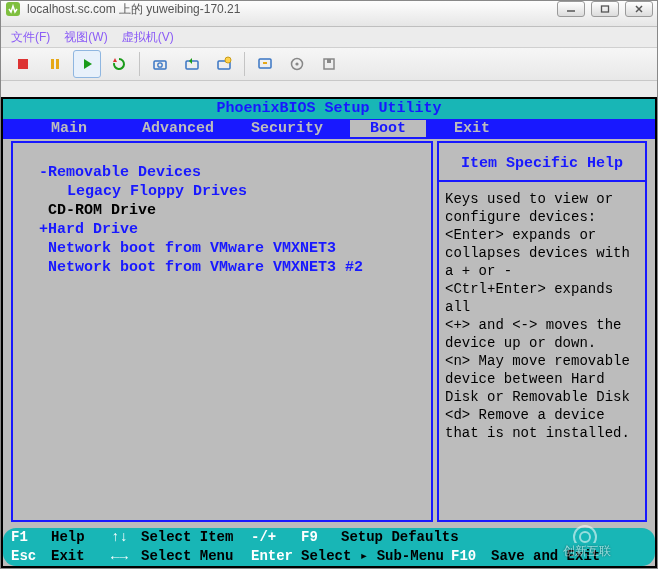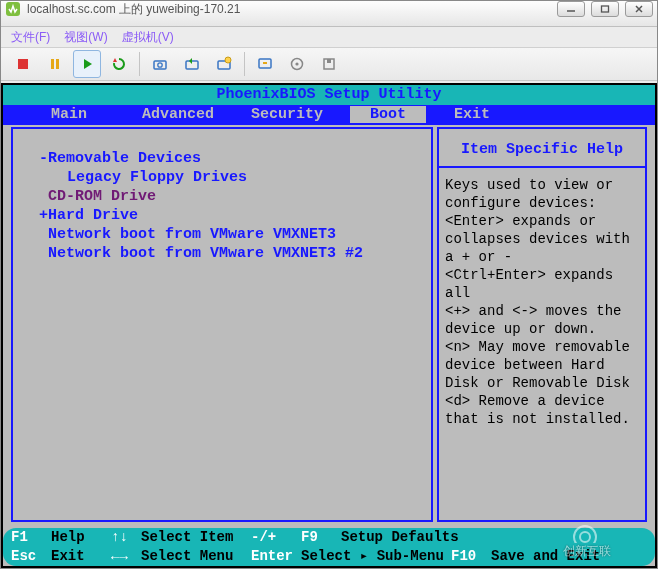--- a/index.html
+++ b/index.html
@@ -78,21 +78,21 @@
   }
   .tb-accent { border:1px solid #8fb6e0; background:#e8f1fb; }
 
   
   .vm-screen {
     flex: 1;
     border: 2px solid #000;
     background: #bcbcbc;
     display: flex;
     flex-direction: column;
-    margin-top: 2px;
+    margin-top: 16px;
     justify-content: flex-end;
   }
 
   .bios {
     flex: 1;
     font-family: "Courier New", monospace;
     font-size: 15px;
     display: flex;
     flex-direction: column;
   }
@@ -162,21 +162,21 @@
   .boot-list {
     padding: 14px 0 0 20px;
     line-height: 19px;
   }
   .boot-item {
     color: #1818ff;
     font-weight: bold;
     white-space: pre;
   }
   .boot-item.child { padding-left: 28px; }
-  .boot-item.selected { color: #701a75; }
+  .boot-item.selected { color: #000000; }
 
   .bios-footer {
     height: 38px;
     display: flex;
     flex-direction: column;
     font-weight: bold;
     font-size: 14px;
     border-radius: 13px;
   }
   .footer-row {

